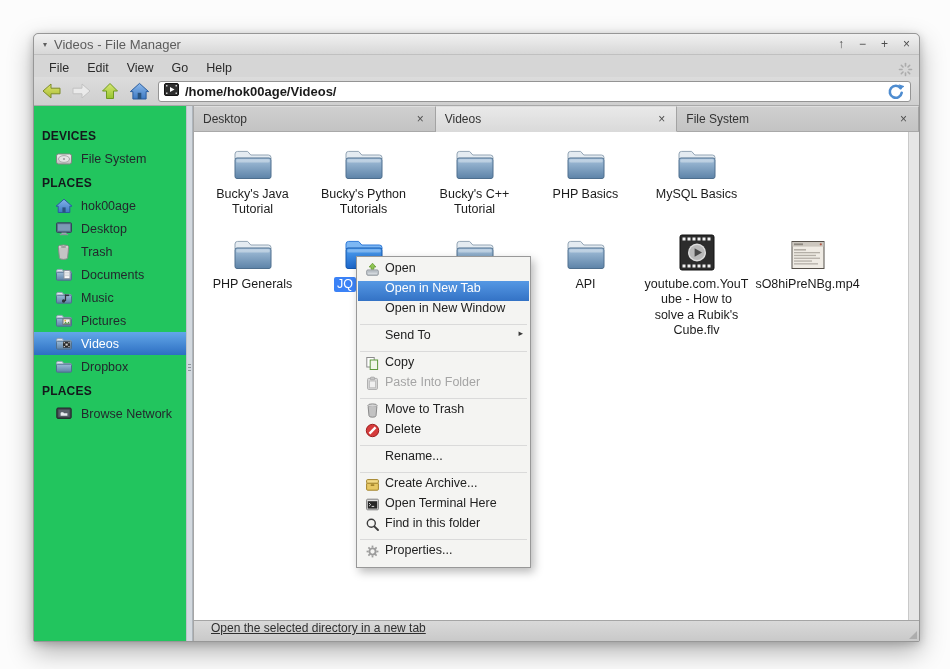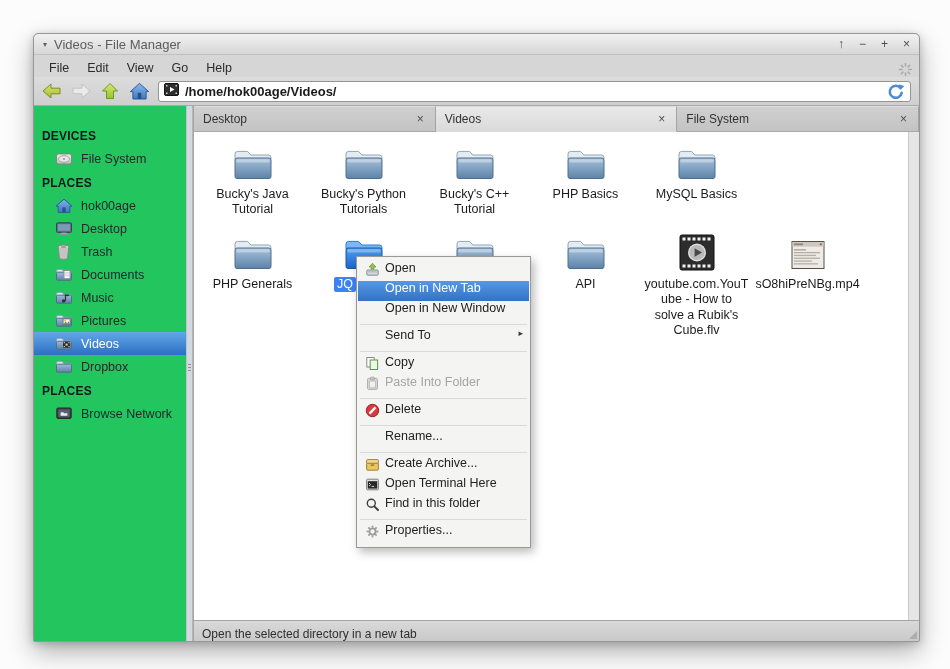--- a/index.html
+++ b/index.html
@@ -56,22 +56,22 @@
   
   .context-menu{position:absolute;left:162px;top:124px;width:171px;background:#f4f4f2;border:1px solid #989898;
     box-shadow:3px 4px 9px rgba(0,0,0,.28);padding:4px 1px;z-index:6;}
   .mitem{display:flex;align-items:flex-start;height:20px;padding:0 6px 0 4px;font-size:12.5px;color:#222;}
   .mico{width:20px;height:16px;display:inline-flex;align-items:center;justify-content:center;margin-right:3px;flex:none;}
   .mitem.mhl{background:linear-gradient(#5598e4,#3372c5);color:#fff;}
   .mitem.mdis{color:#a5a5a5;}
   .marrow{margin-left:auto;font-size:9px;color:#3a3a3a;}
   .msep{height:1px;background:#dadada;margin:3px 2px;}
   
-  .statusbar{height:20px;flex:none;display:flex;align-items:flex-end;padding:0 8px;
-    background:linear-gradient(#d9d9d9,#c9c9c9);border-top:1px solid #a5a5a5;font-size:12px;color:#2e2e2e;position:relative;}
+  .statusbar{height:20px;flex:none;display:flex;align-items:flex-start;padding:0 17px;
+    background:linear-gradient(#d9d9d9,#c9c9c9);border-top:1px solid #a5a5a5;font-size:12px;color:#2e2e2e;position:relative;text-decoration:underline;}
   .resize-grip{position:absolute;right:2px;bottom:2px;width:0;height:0;
     border-left:8px solid transparent;border-bottom:8px solid #adadad;}
 </style>
 </head>
 <body>
 
 <div class="window">
 
   <div class="titlebar">
     <span class="title-menu-arrow">▾</span>
@@ -594,20 +594,31 @@
                     <rect x="4.4" y="5" width="6.2" height="6.8" fill="#f0f0f0" stroke="#bdbdbd"></rect>
                   </svg>
                 </span>
               </span>
               <span class="mlabel">Paste Into Folder</span>
             </div>
             <div class="msep"></div>
             <div class="mitem">
               <span class="mico">
                 <span class="icn" style="display: inline-flex;">
+                  <svg width="13" height="15" viewBox="0 0 13 15">
+                    <ellipse cx="6.5" cy="2.6" rx="4.6" ry="1.7" fill="#d5d5d5" stroke="#8a8a8a"></ellipse>
+                    <path d="M2.1 3.4 l.9 9.4 q.1 1.4 3.5 1.4 t3.5-1.4 l.9-9.4" fill="#c2c2c2" stroke="#8a8a8a"></path>
+                  </svg>
+                </span>
+              </span>
+              <span class="mlabel">Move to Trash</span>
+            </div>
+            <div class="mitem">
+              <span class="mico">
+                <span class="icn" style="display: inline-flex;">
                   <svg width="15" height="15" viewBox="0 0 15 15">
                     <circle cx="7.5" cy="7.5" r="6.2" fill="#d63c3c" stroke="#9e1f1f"></circle>
                     <rect x="3.2" y="6.3" width="8.6" height="2.4" fill="#fff" transform="rotate(-45 7.5 7.5)"></rect>
                   </svg>
                 </span>
               </span>
               <span class="mlabel">Delete</span>
             </div>
             <div class="msep"></div>
             <div class="mitem">

